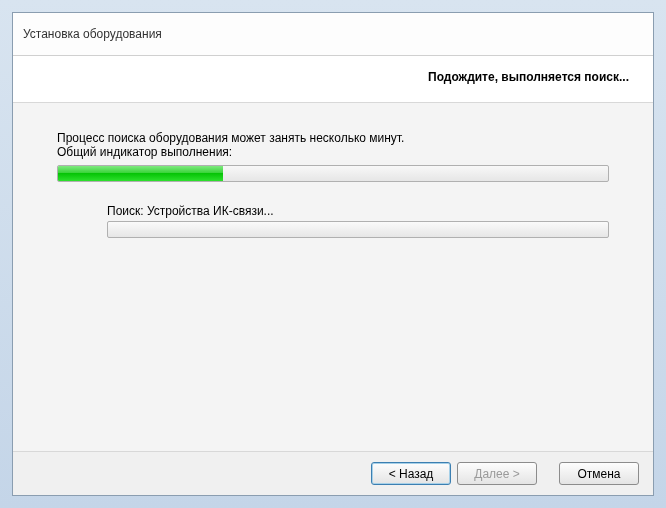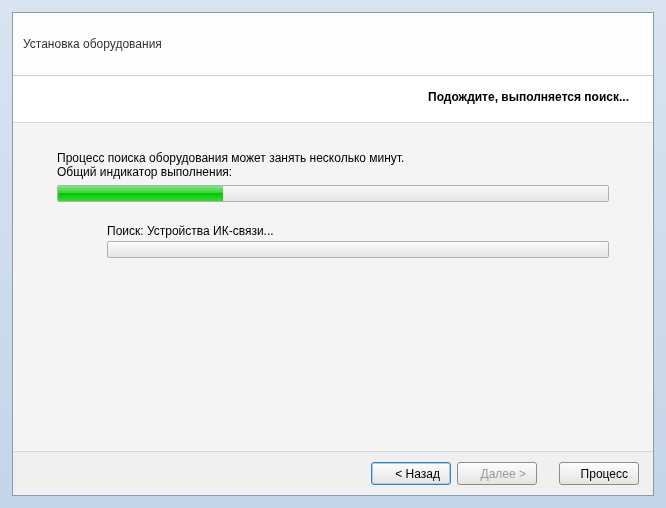--- a/index.html
+++ b/index.html
@@ -17,21 +17,21 @@
     }
     .window {
       width: 100%;
       height: 100%;
       background: #fff;
       border: 1px solid #8a9db0;
       display: flex;
       flex-direction: column;
     }
     .titlebar {
-      padding: 24px 10px;
+      padding: 14px 10px;
       border-bottom: 1px solid #d0d0d0;
       color: #333;
       font-size: 12px;
       background: #fdfdfd;
     }
     .header {
       padding: 14px 24px 18px 24px;
       background: #fff;
       border-bottom: 1px solid #d8d8d8;
       text-align: right;
@@ -96,21 +96,20 @@
     }
     .btn {
       min-width: 80px;
       height: 23px;
       font-size: 12px;
       border: 1px solid #8c8c8c;
       background: linear-gradient(to bottom, #fdfdfd, #e4e4e4);
       border-radius: 3px;
       cursor: pointer;
       padding: 0 10px;
-      text-align: right;
     }
     .btn:disabled {
       color: #9a9a9a;
       cursor: default;
     }
     .btn.focused {
       border: 1px solid #3c7fb1;
       box-shadow: 0 0 0 1px #a6d0e8 inset;
     }
     .btn-gap {
@@ -140,15 +139,15 @@
     <div class="search-block">
       <div class="search-label">Поиск: Устройства ИК-связи...</div>
       <div class="search-bar"></div>
     </div>
   </div>
 
   <div class="footer">
     <button class="btn focused">&lt; Назад</button>
     <button class="btn" disabled="">Далее &gt;</button>
     <span class="btn-gap"></span>
-    <button class="btn">Процесс</button>
+    <button class="btn">Отмена</button>
   </div>
 </div>
 
 </body></html>

